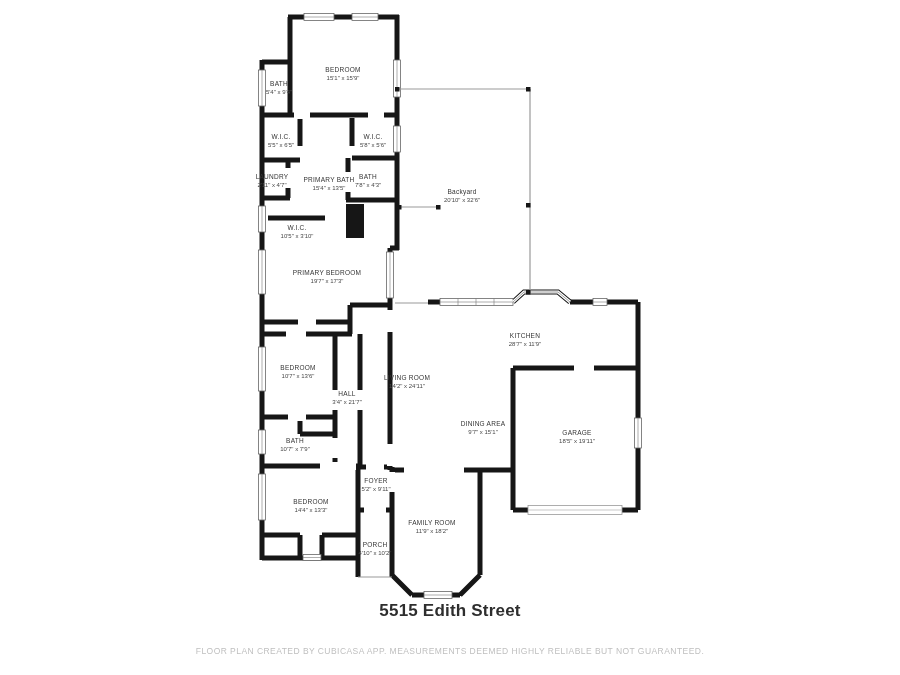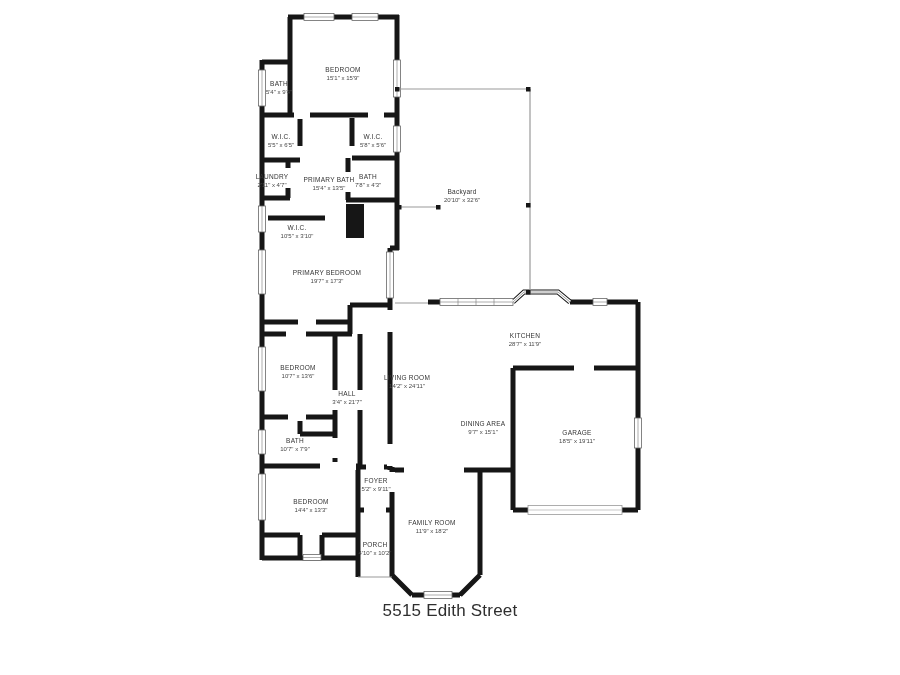--- a/index.html
+++ b/index.html
@@ -11,21 +11,21 @@
   .labels{position:absolute;left:0;top:0;width:900px;height:675px;pointer-events:none;}
   .room-label{
     position:absolute;transform:translate(-50%,-50%);
     text-align:center;white-space:nowrap;line-height:1.25;
   }
   .room-label .rn{font-size:6.5px;letter-spacing:.25px;color:#333;}
   .room-label .rd{font-size:6px;color:#484848;margin-top:1px;}
   .addr{
     position:absolute;left:0;top:600px;width:100%;text-align:center;color:#2e2e2e;
   }
-  .addr .l1,.addr .l2{font-size:17px;line-height:21px;font-weight:400;letter-spacing:.2px;}
+  .addr .l1,.addr .l2{font-size:17px;line-height:21px;font-weight:700;letter-spacing:.2px;}
   .footer-note{
     position:absolute;left:0;top:646px;width:100%;text-align:center;
     font-size:8.5px;letter-spacing:.45px;color:#bfbfbf;
   }
 </style>
 </head>
 <body>
 
 <div class="canvas">
 
@@ -211,14 +211,15 @@
       <div class="room-label" style="left: 375px; top: 549px;">
         <div class="rn">PORCH</div>
         <div class="rd">4'10" x 10'2"</div>
       </div>
     </div>
 
   <div class="addr">
     <div class="l1">5515 Edith Street</div>
   </div>
 
+  <div class="footer-note">FLOOR PLAN CREATED BY CUBICASA APP. MEASUREMENTS DEEMED HIGHLY RELIABLE BUT NOT GUARANTEED.</div>
 
 </div>
 
 </body></html>

